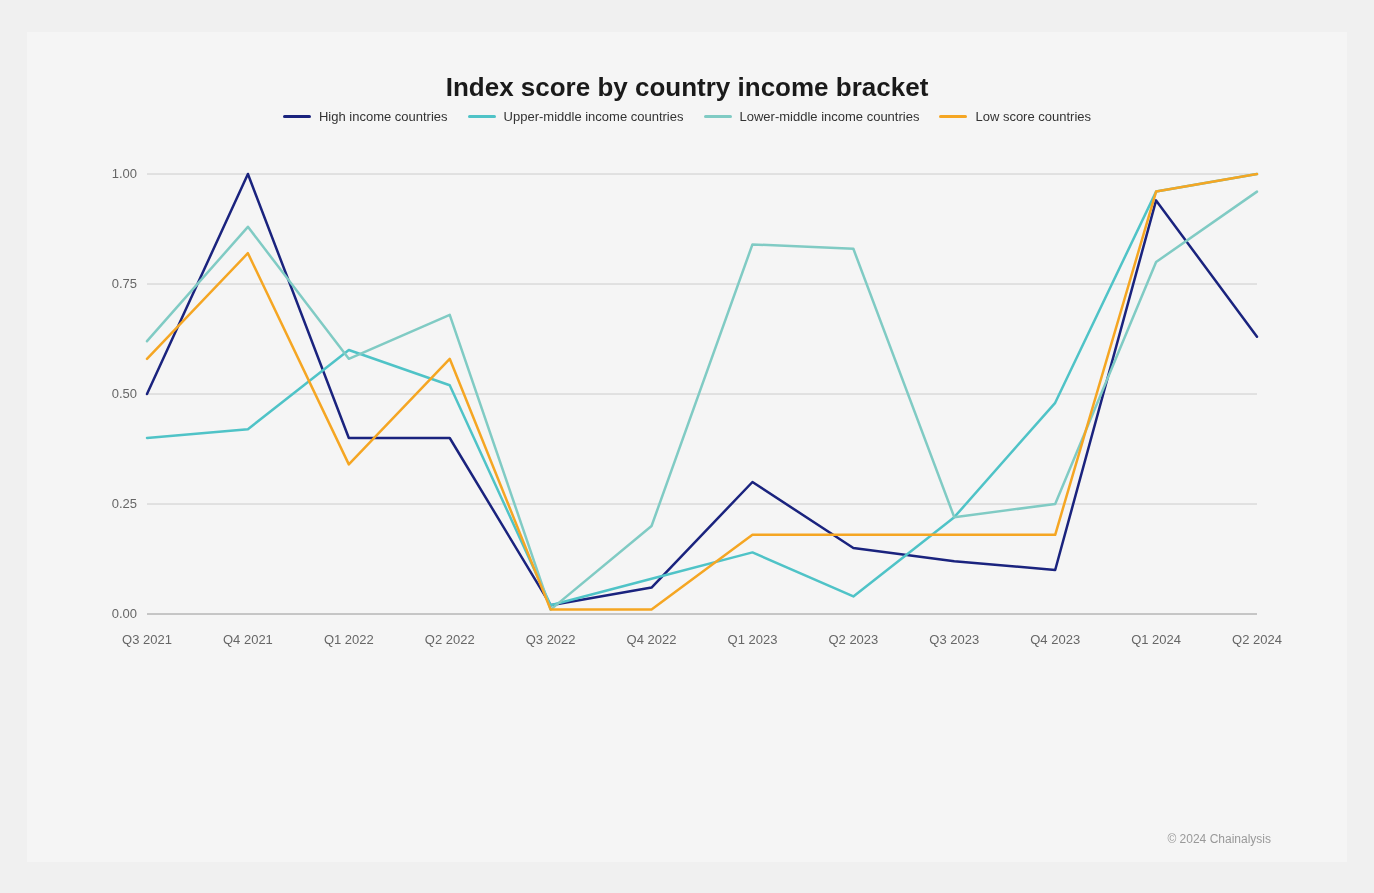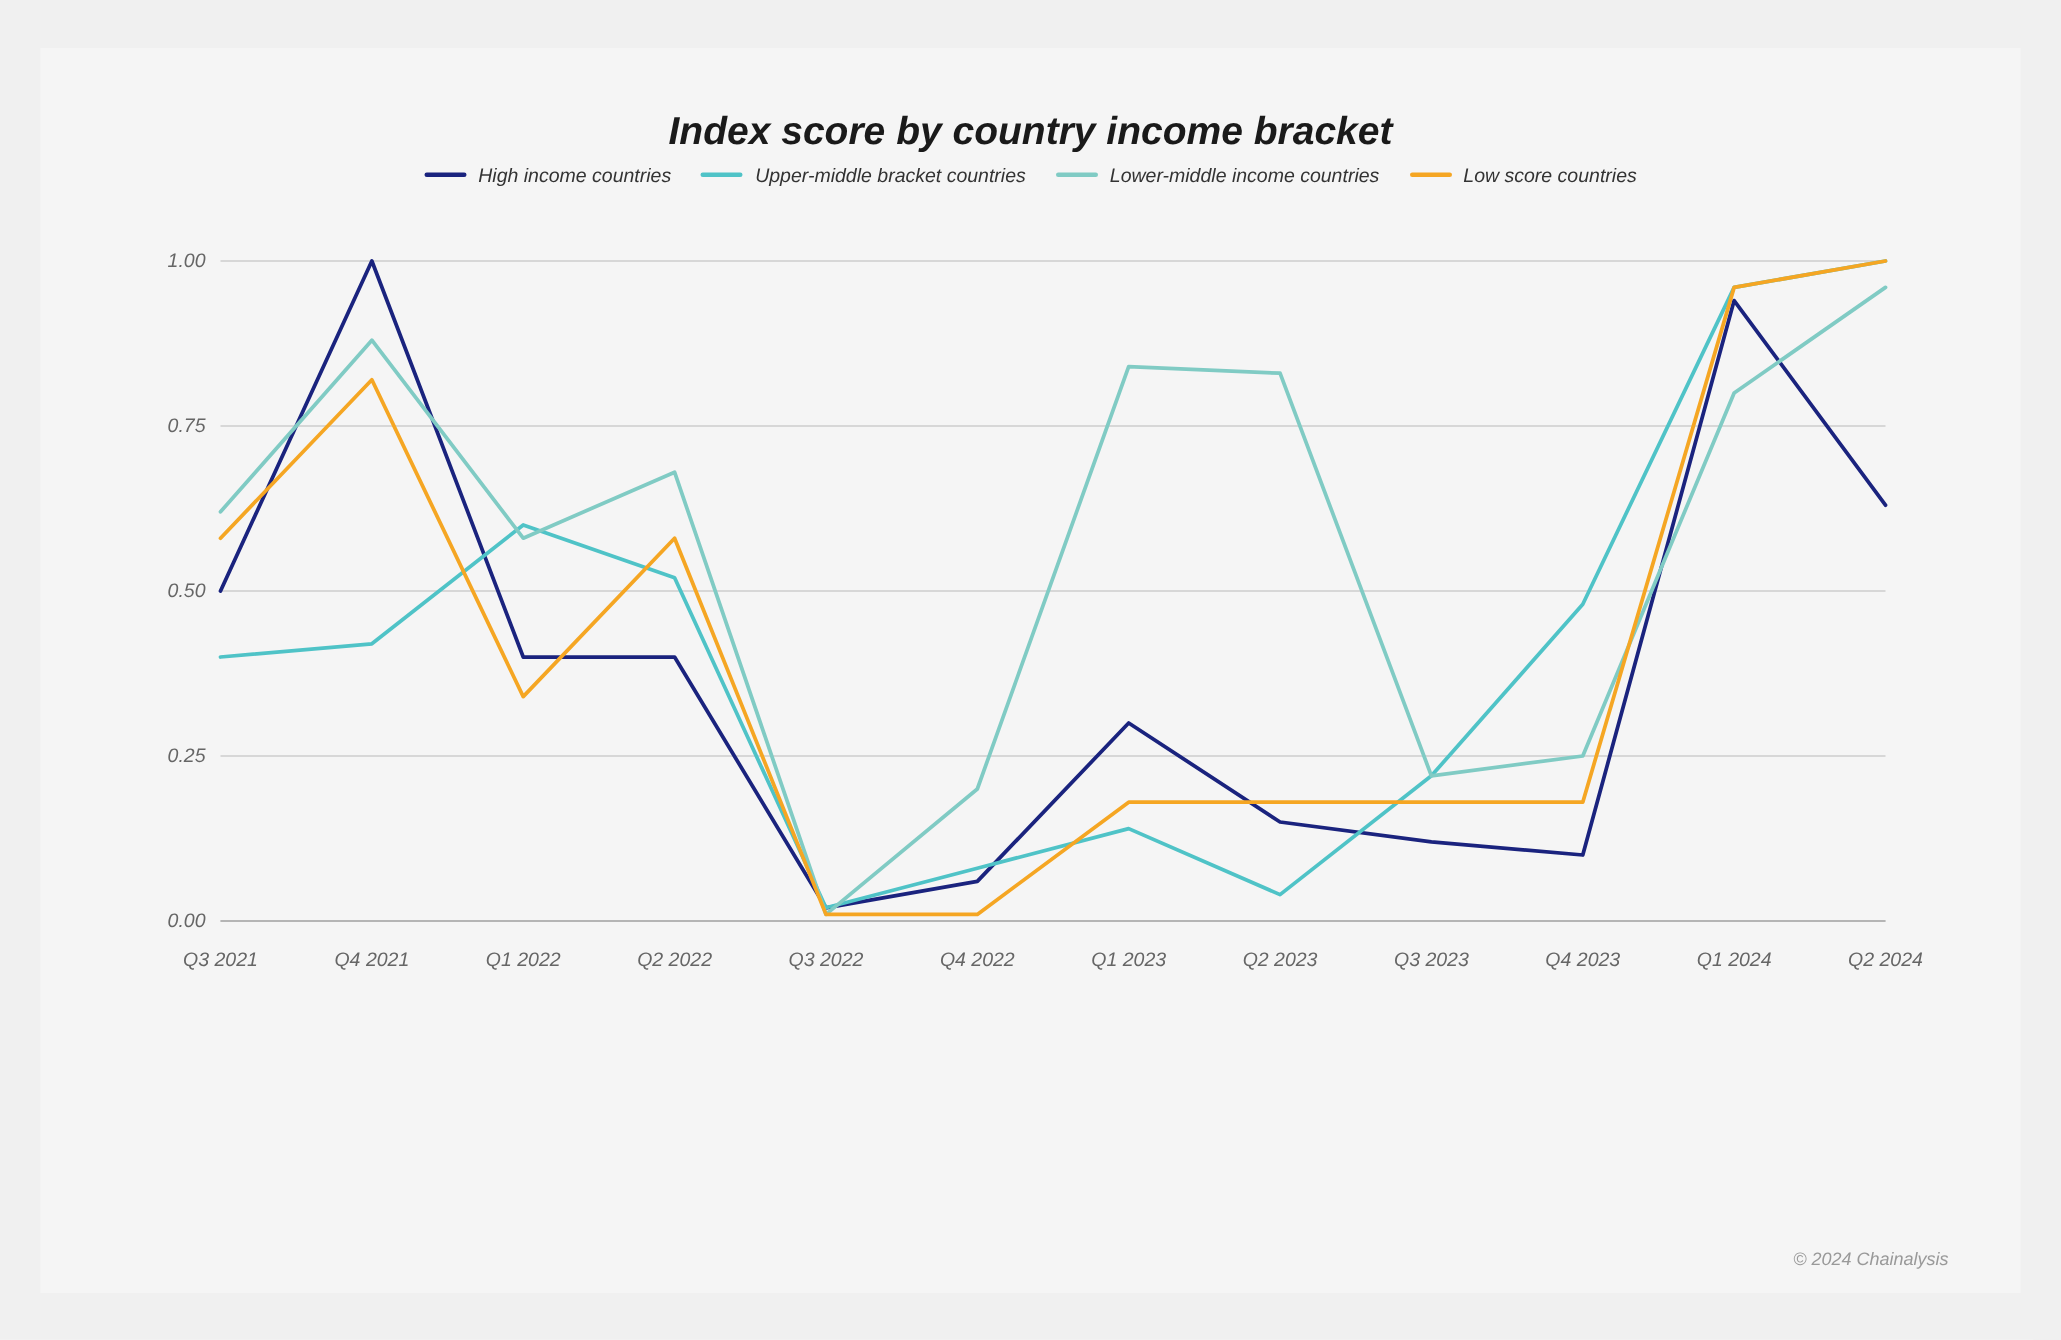--- a/index.html
+++ b/index.html
@@ -11,21 +11,20 @@
       display: flex;
       align-items: center;
       justify-content: center;
     }
     .chart-container {
       background: #f5f5f5;
       width: 1320px;
       height: 830px;
       padding: 40px 60px 60px 60px;
       position: relative;
-      font-style: italic;
     }
     .chart-title {
       text-align: center;
       font-size: 26px;
       font-weight: 700;
       color: #1a1a1a;
       margin-bottom: 6px;
     }
     .chart-subtitle {
       text-align: center;
@@ -53,21 +52,21 @@
       border-radius: 2px;
     }
     .chart-area {
       position: relative;
       width: 100%;
       height: 540px;
     }
     .copyright {
       position: absolute;
       bottom: 16px;
-      right: 48px;
+      right: 76px;
       font-size: 12px;
       color: #999;
     }
     svg.main-chart {
       width: 100%;
       height: 100%;
     }
   </style>
 </head>
 <body>
@@ -76,21 +75,21 @@
   <div class="chart-title">Index score by country income bracket</div>
 
   <div class="legend">
 
   <div class="legend-item">
         <div class="legend-line" style="background: rgb(26, 35, 126);"></div>
         <span>High income countries</span>
       </div>
       <div class="legend-item">
         <div class="legend-line" style="background: rgb(79, 195, 199);"></div>
-        <span>Upper-middle bracket countries</span>
+        <span>Upper-middle income countries</span>
       </div>
       <div class="legend-item">
         <div class="legend-line" style="background: rgb(128, 203, 196);"></div>
         <span>Lower-middle income countries</span>
       </div>
       <div class="legend-item">
         <div class="legend-line" style="background: rgb(245, 166, 35);"></div>
         <span>Low score countries</span>
       </div>
     </div>

